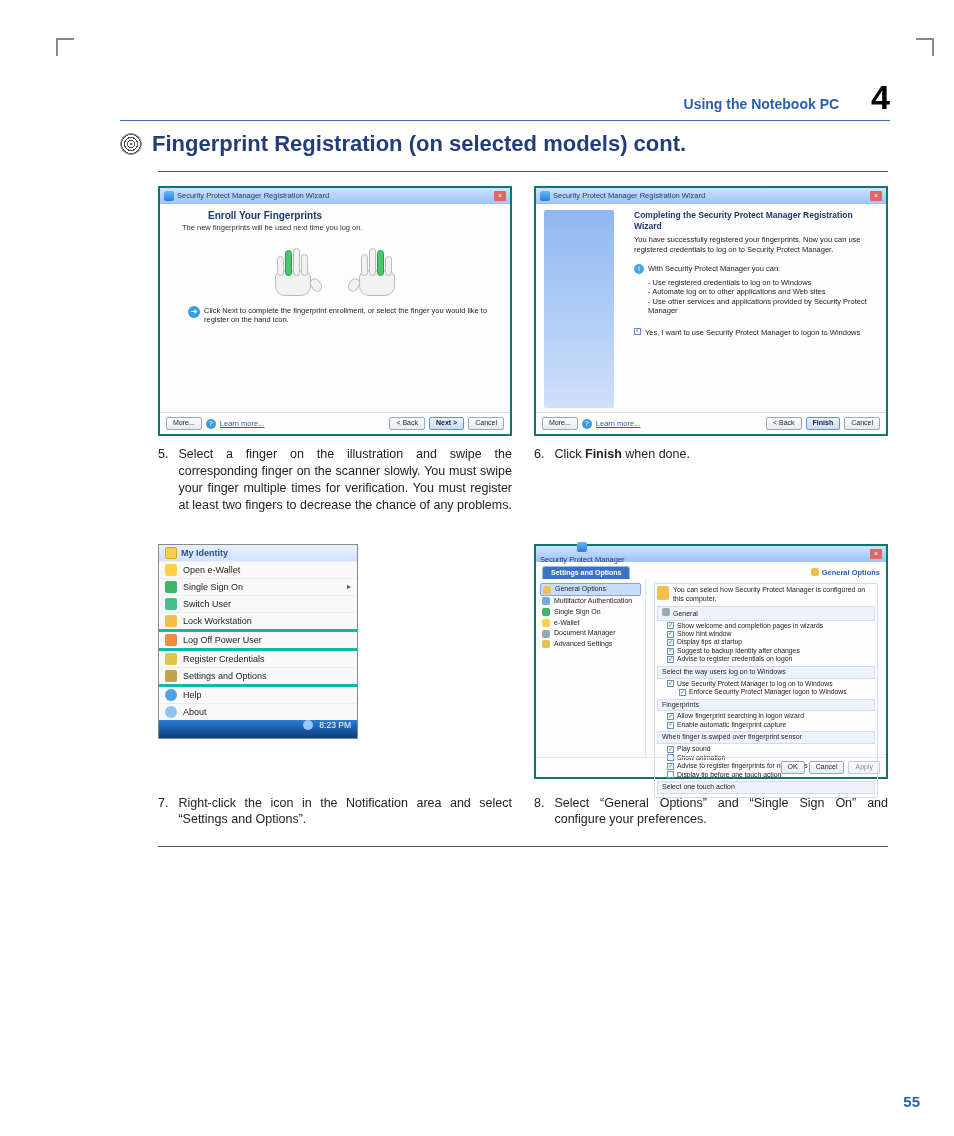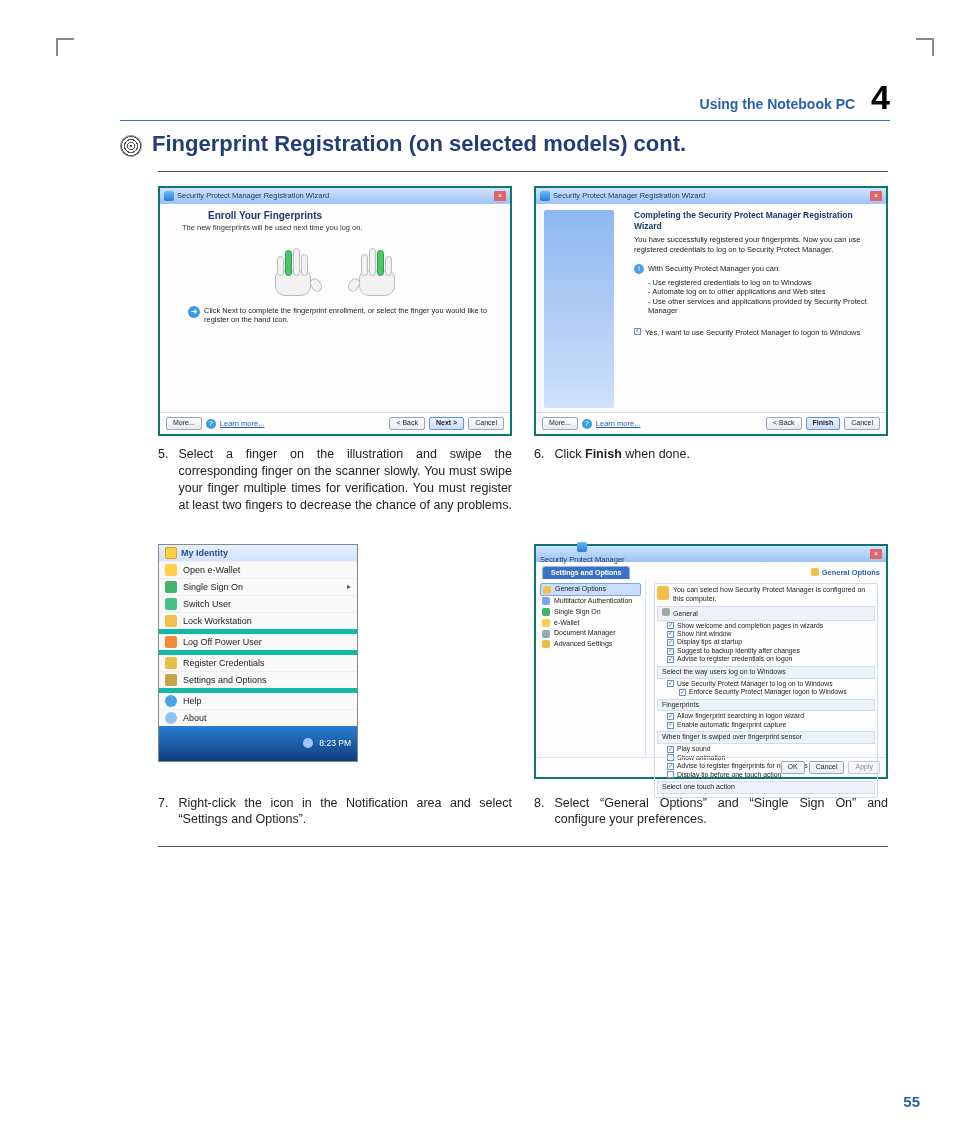--- a/index.html
+++ b/index.html
@@ -18,28 +18,28 @@
   .page {
     position: absolute;
     left: 120px;
     top: 80px;
     width: 770px;
   }
   .chapter-head {
     display: flex;
     align-items: baseline;
     justify-content: flex-end;
-    gap: 16px;
+    gap: 32px;
     margin-bottom: 6px;
   }
   .chapter-title { font-size: 14px; font-weight: bold; color: #2a5fb0; }
   .chapter-num { font-size: 34px; font-weight: bold; color: #000; line-height: 1; }
   .hr { border-top: 1px solid #3c6fbf; margin-bottom: 10px; }
   .section-title {
-    display: flex; align-items: flex-end; gap: 10px;
+    display: flex; align-items: center; gap: 10px;
     font-size: 22px; font-weight: bold; color: #233d7a;
     margin: 4px 0 14px 0;
   }
   .fp-icon { width: 22px; height: 22px; border-radius: 50%; background:
     repeating-radial-gradient(circle at 50% 50%, #555 0 1px, transparent 1px 3px);
     border:1px solid #888; flex:0 0 auto;
   }
   .section-rule { border-top: 1px solid #555; width: 730px; margin: 6px 0 14px 38px; }
 
   .grid {
@@ -74,24 +74,24 @@
   .green { background:#4ac76a !important; border-color:#2e9a48 !important; }
 
   .caption { display:flex; gap:10px; font-size:12.5px; line-height:1.35; margin-top:10px; text-align:justify; }
   .caption .num { flex:0 0 auto; }
   .caption .txt b { font-weight:bold; }
 
   
   .menu7 { width:200px; border:1px solid #888; background:#f9f9f9; }
   .menuhead { background:linear-gradient(#e7f0ff,#d2e2ff); padding:2px 6px; font-weight:bold; font-size:9px; color:#2a4e8e; display:flex; align-items:center; gap:4px; }
   .menuitem { display:flex; align-items:center; gap:6px; padding:2px 6px; font-size:9px; border-top:1px solid #eee; }
-  .menuitem.sep { border-top:5px solid #14b8a6;text-align:center; }
+  .menuitem.sep { border-top:3px solid #14b8a6;text-align:center; }
   .mi-icon { width:12px; height:12px; border-radius:2px; flex:0 0 auto; }
   .arrow-right { margin-left:auto; font-size:8px; color:#555; }
-  .taskbar7 { height:35px; background:linear-gradient(#2a7dd6,#0f3d7a); display:flex; align-items:center; justify-content:flex-end; padding:0 6px; color:#fff; font-size:8.5px; gap:6px; }
+  .taskbar7 { height:18px; background:linear-gradient(#2a7dd6,#0f3d7a); display:flex; align-items:flex-start; justify-content:flex-end; padding:0 6px; color:#fff; font-size:8.5px; gap:6px; }
   .trayicon { width:10px; height:10px; border-radius:50%; background:#9fc6ff; }
 
   
   .s8body { display:flex; font-size:7px; }
   .s8tabs { display:flex; gap:4px; padding:4px 6px 0 6px; }
   .s8tab { padding:2px 8px; border:1px solid #9bb6df; border-bottom:none; border-radius:3px 3px 0 0; background:#eaf1fc; font-size:7px; }
   .s8tab.active { background:#3c72c6; color:#fff; font-weight:bold; }
   .s8left { width:110px; border-right:1px solid #dce5f2; padding:4px; }
   .s8li { display:flex; align-items:center; gap:4px; padding:1px 2px; }
   .s8li.sel { background:#c9ddff; border:1px solid #7aa5e6; border-radius:2px; }

